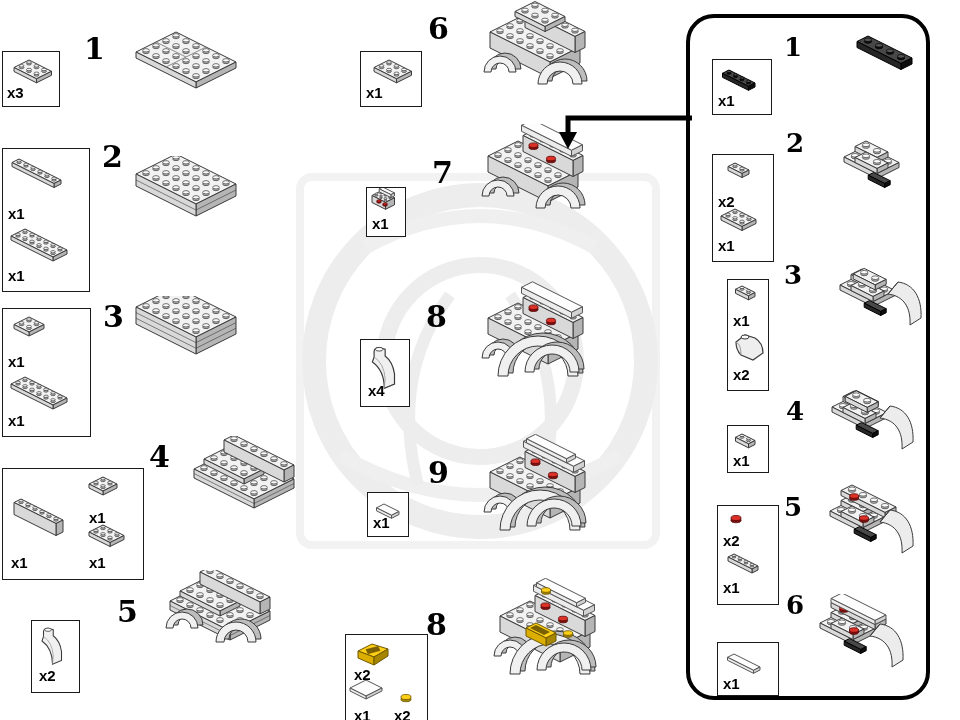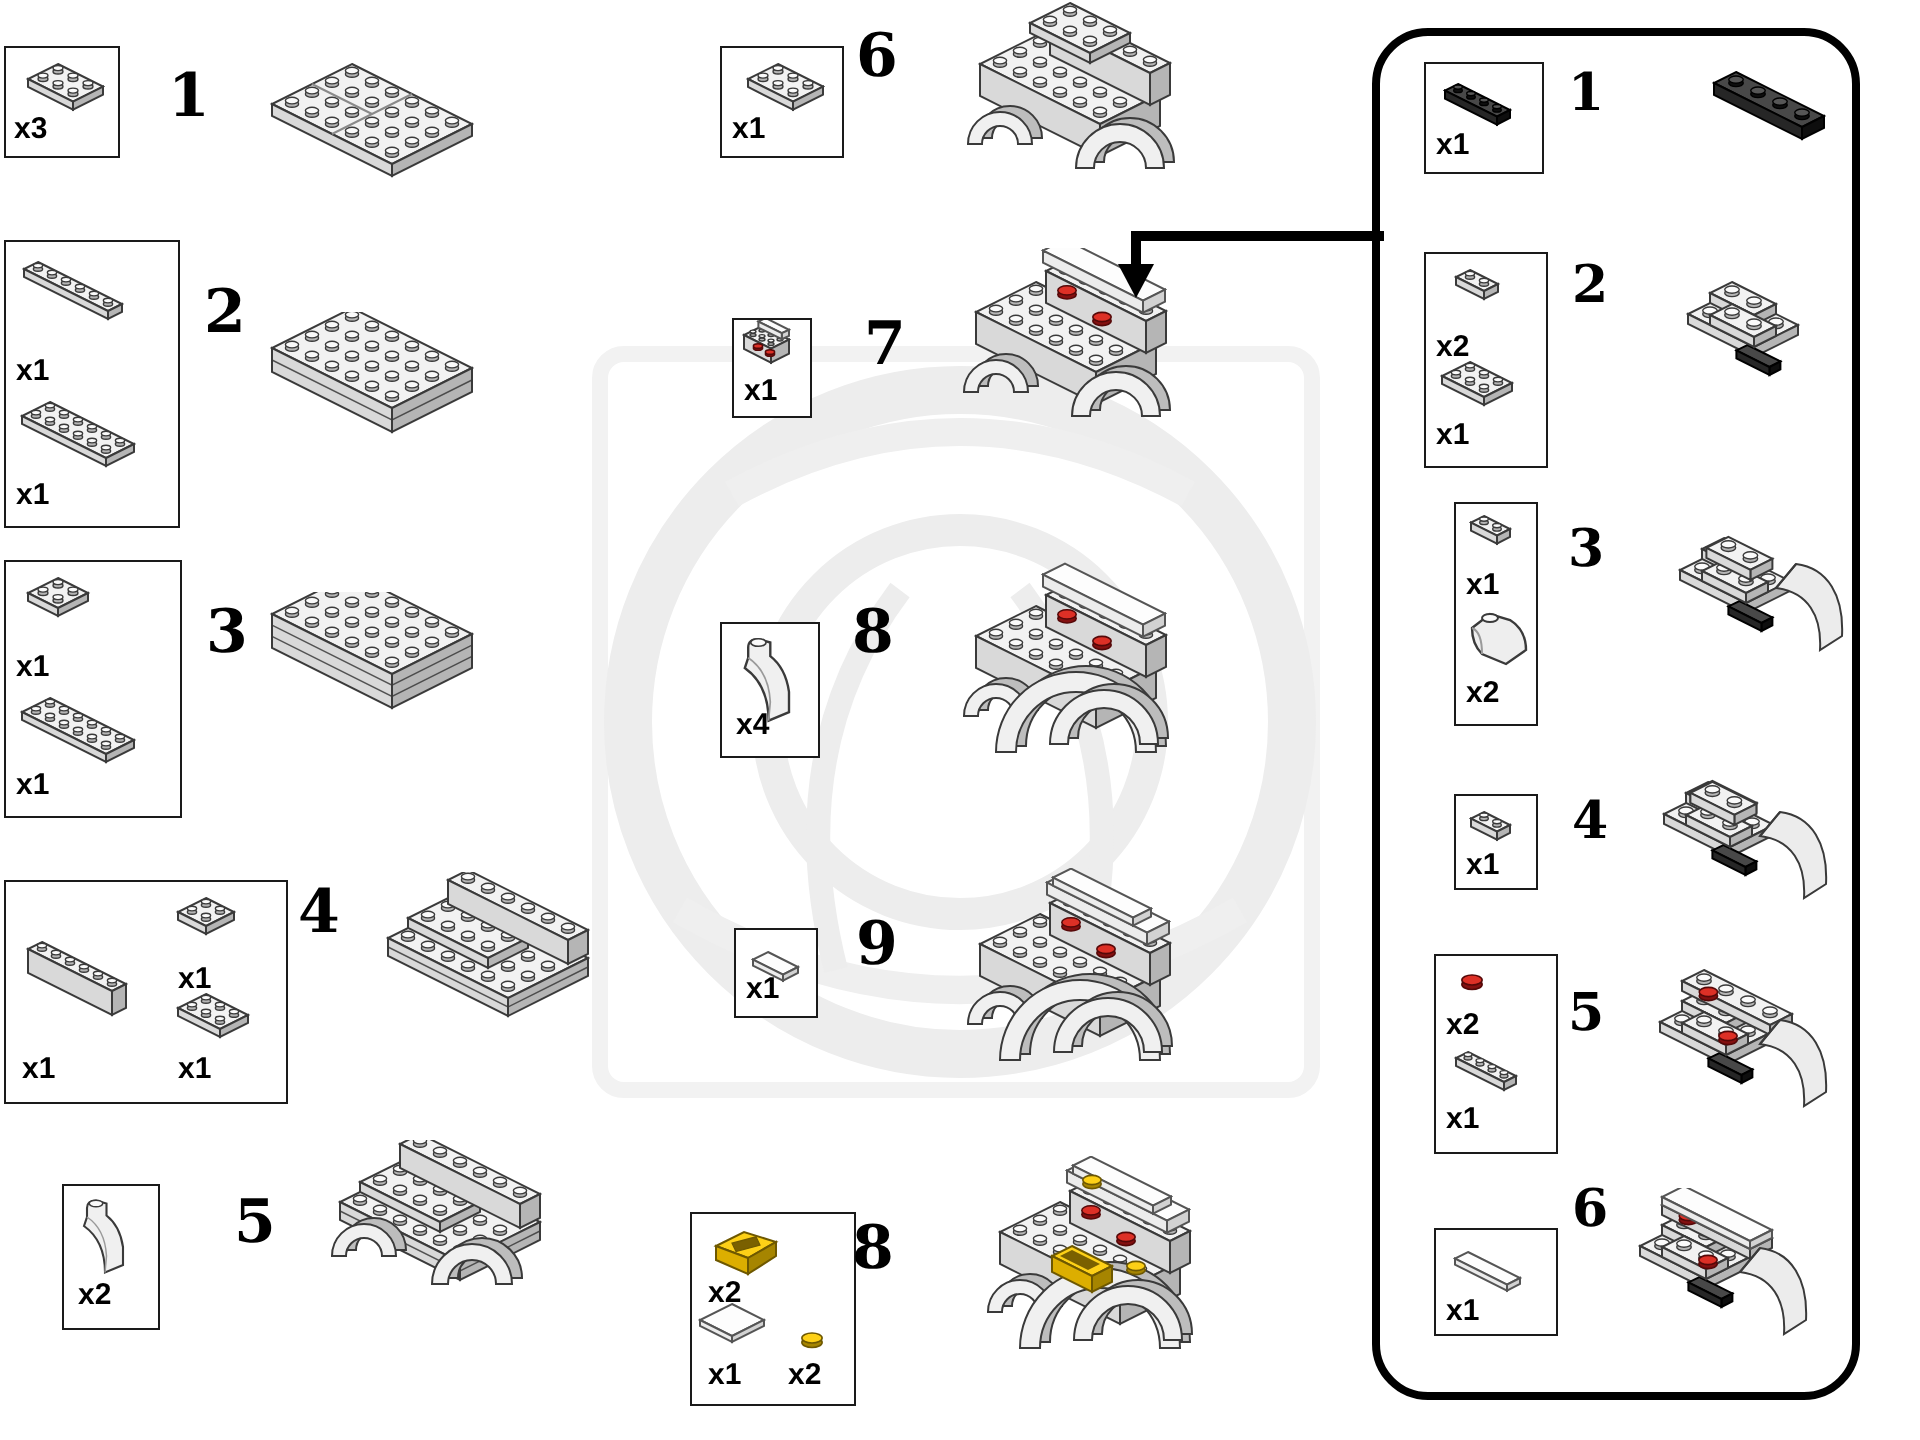--- a/index.html
+++ b/index.html
@@ -1,18 +1,18 @@
 <!DOCTYPE html>
 <html><head>
 <meta charset="utf-8">
 <style>
   html,body{margin:0;padding:0;background:#fff;}
   #page{position:relative;width:960px;height:720px;background:#ffffff;overflow:hidden;
         font-family:"Liberation Sans",sans-serif;}
-  .pbox{position:absolute;background:#ffffff;border:1px solid #1a1a1a;}
+  .pbox{position:absolute;background:#ffffff;border:1px solid #1a1a1a;margin-top:28px;}
   .pbox svg{position:absolute;left:0;top:0;}
   .qty{position:absolute;font-family:"Liberation Sans",sans-serif;font-weight:bold;
        font-size:15px;color:#000;line-height:1;}
   .stepnum{position:absolute;font-family:"DejaVu Serif",serif;font-weight:bold;
            font-size:30px;color:#000;line-height:1;}
   .stepnum.panel{font-size:26px;}
   .asm{position:absolute;}
   #panel{position:absolute;left:686px;top:14px;width:244px;height:686px;
          box-sizing:border-box;border:4px solid #000;border-radius:28px;background:transparent;}
   #watermark,#arrow{position:absolute;pointer-events:none;}

